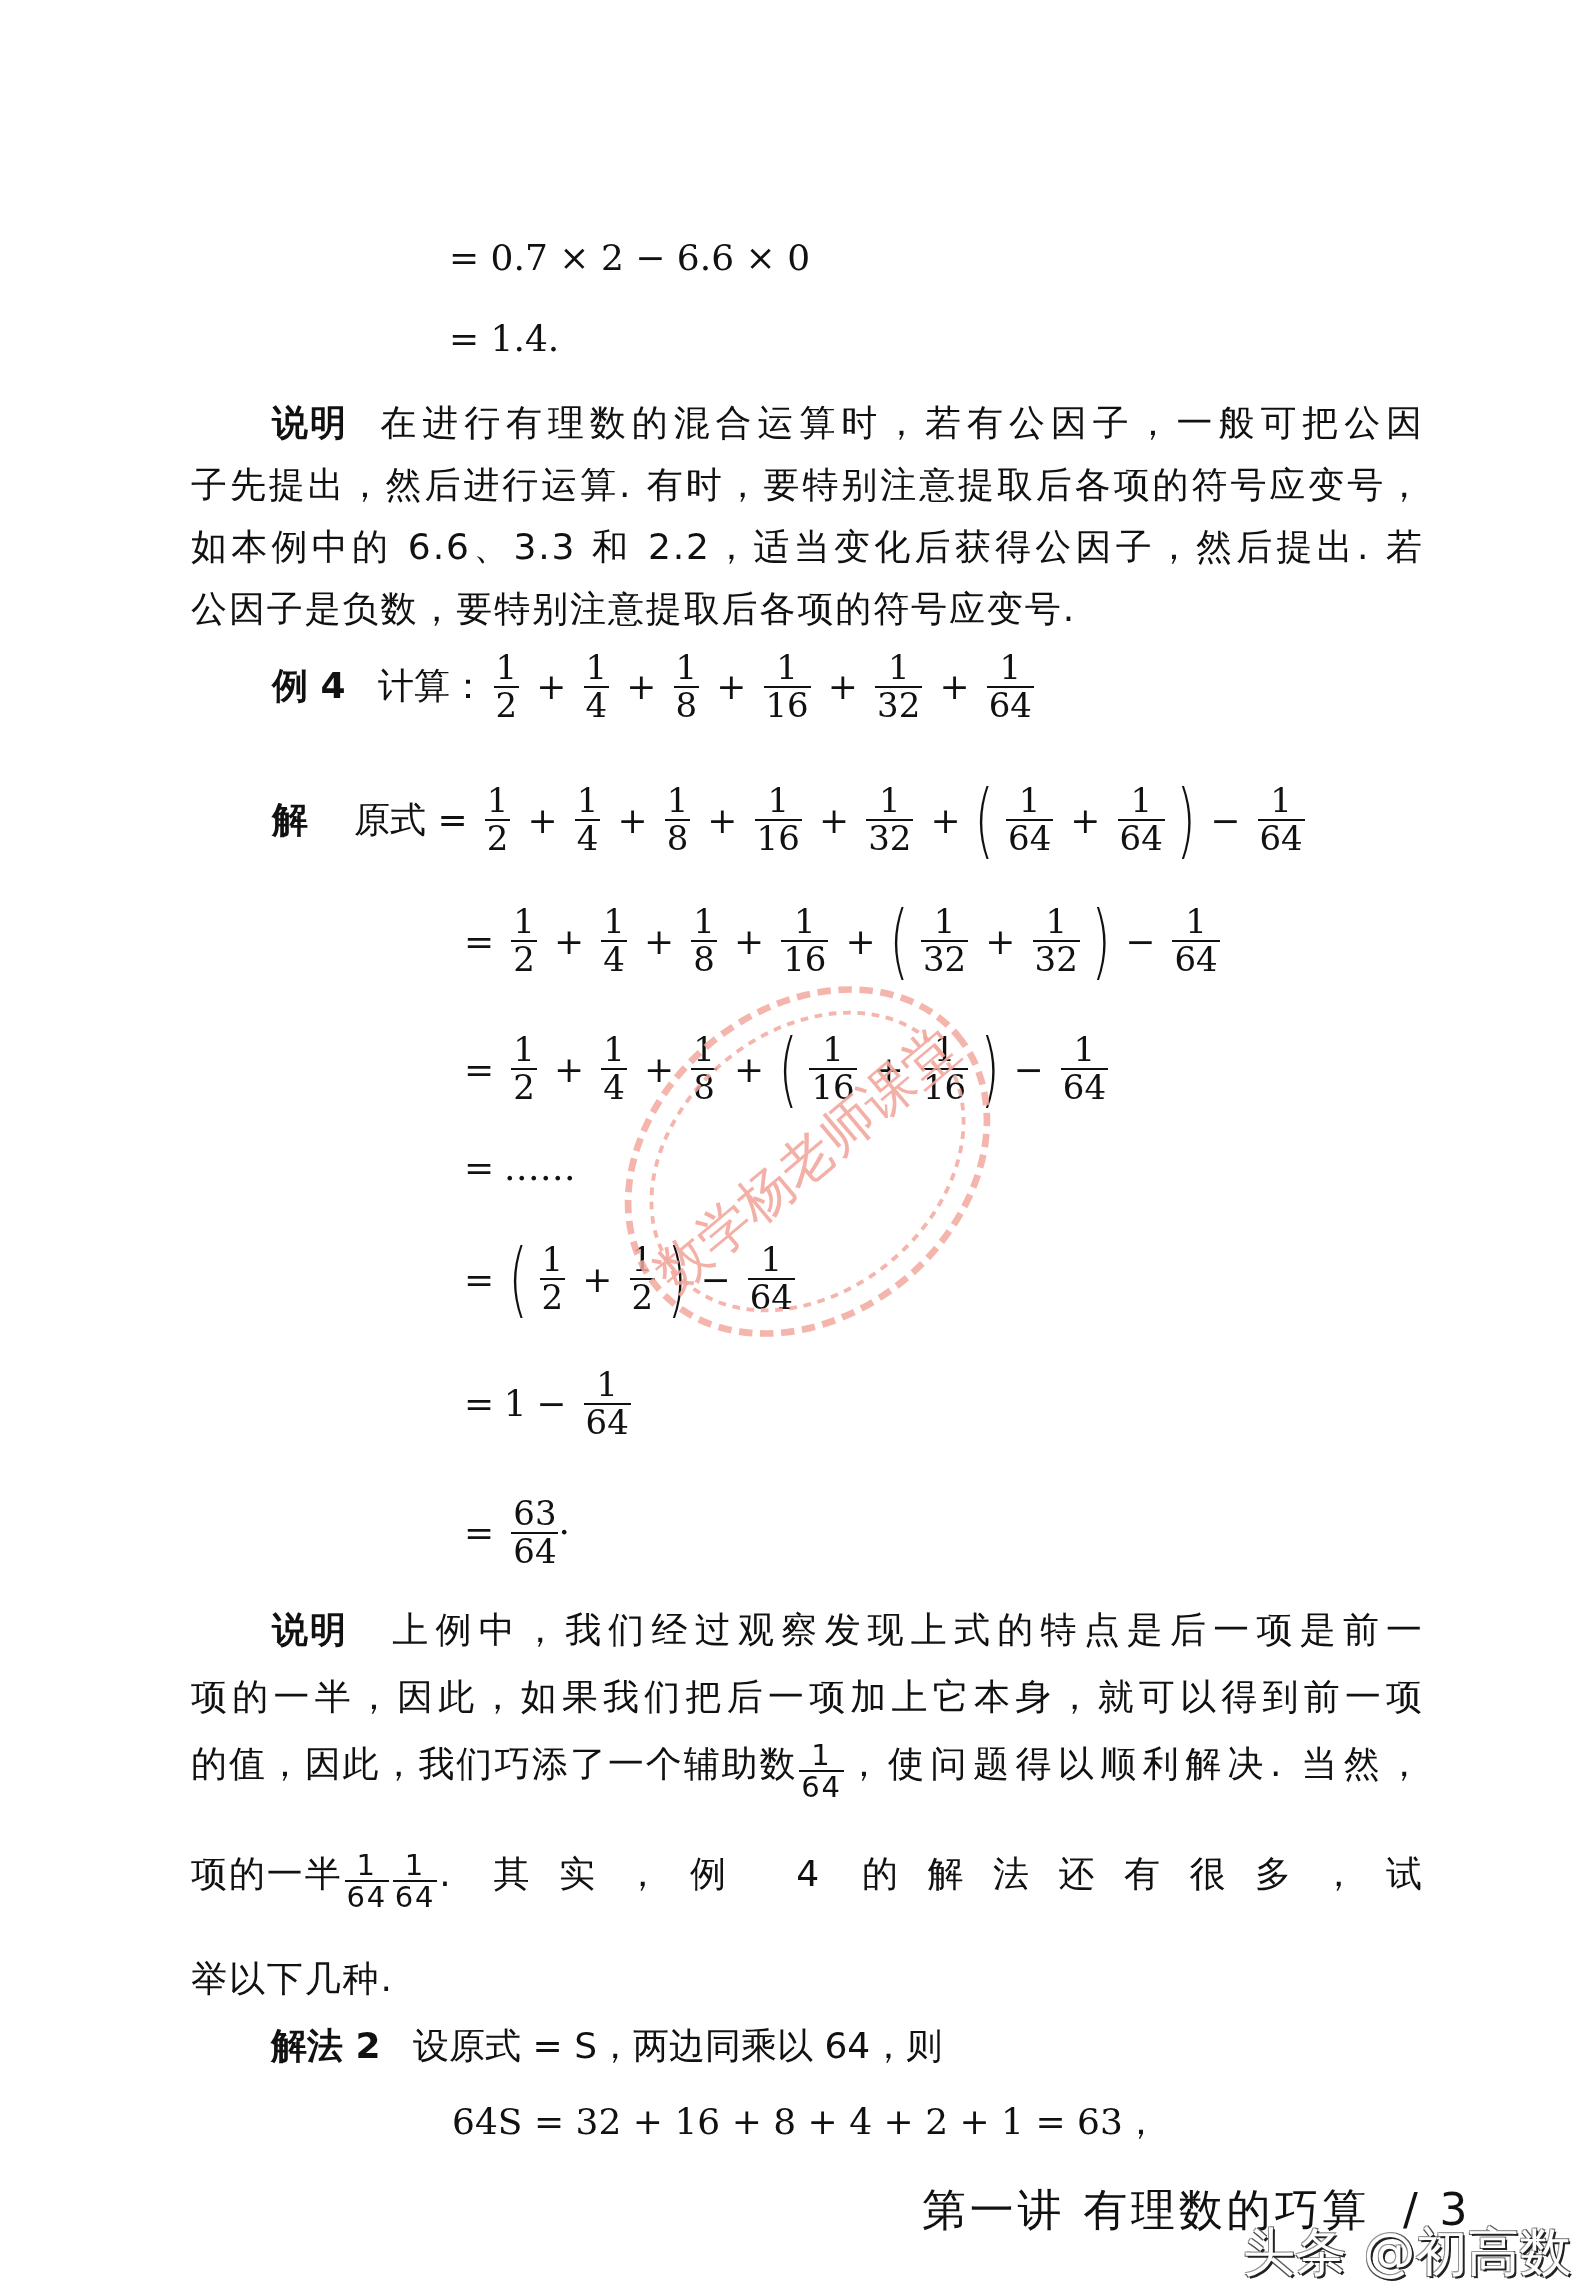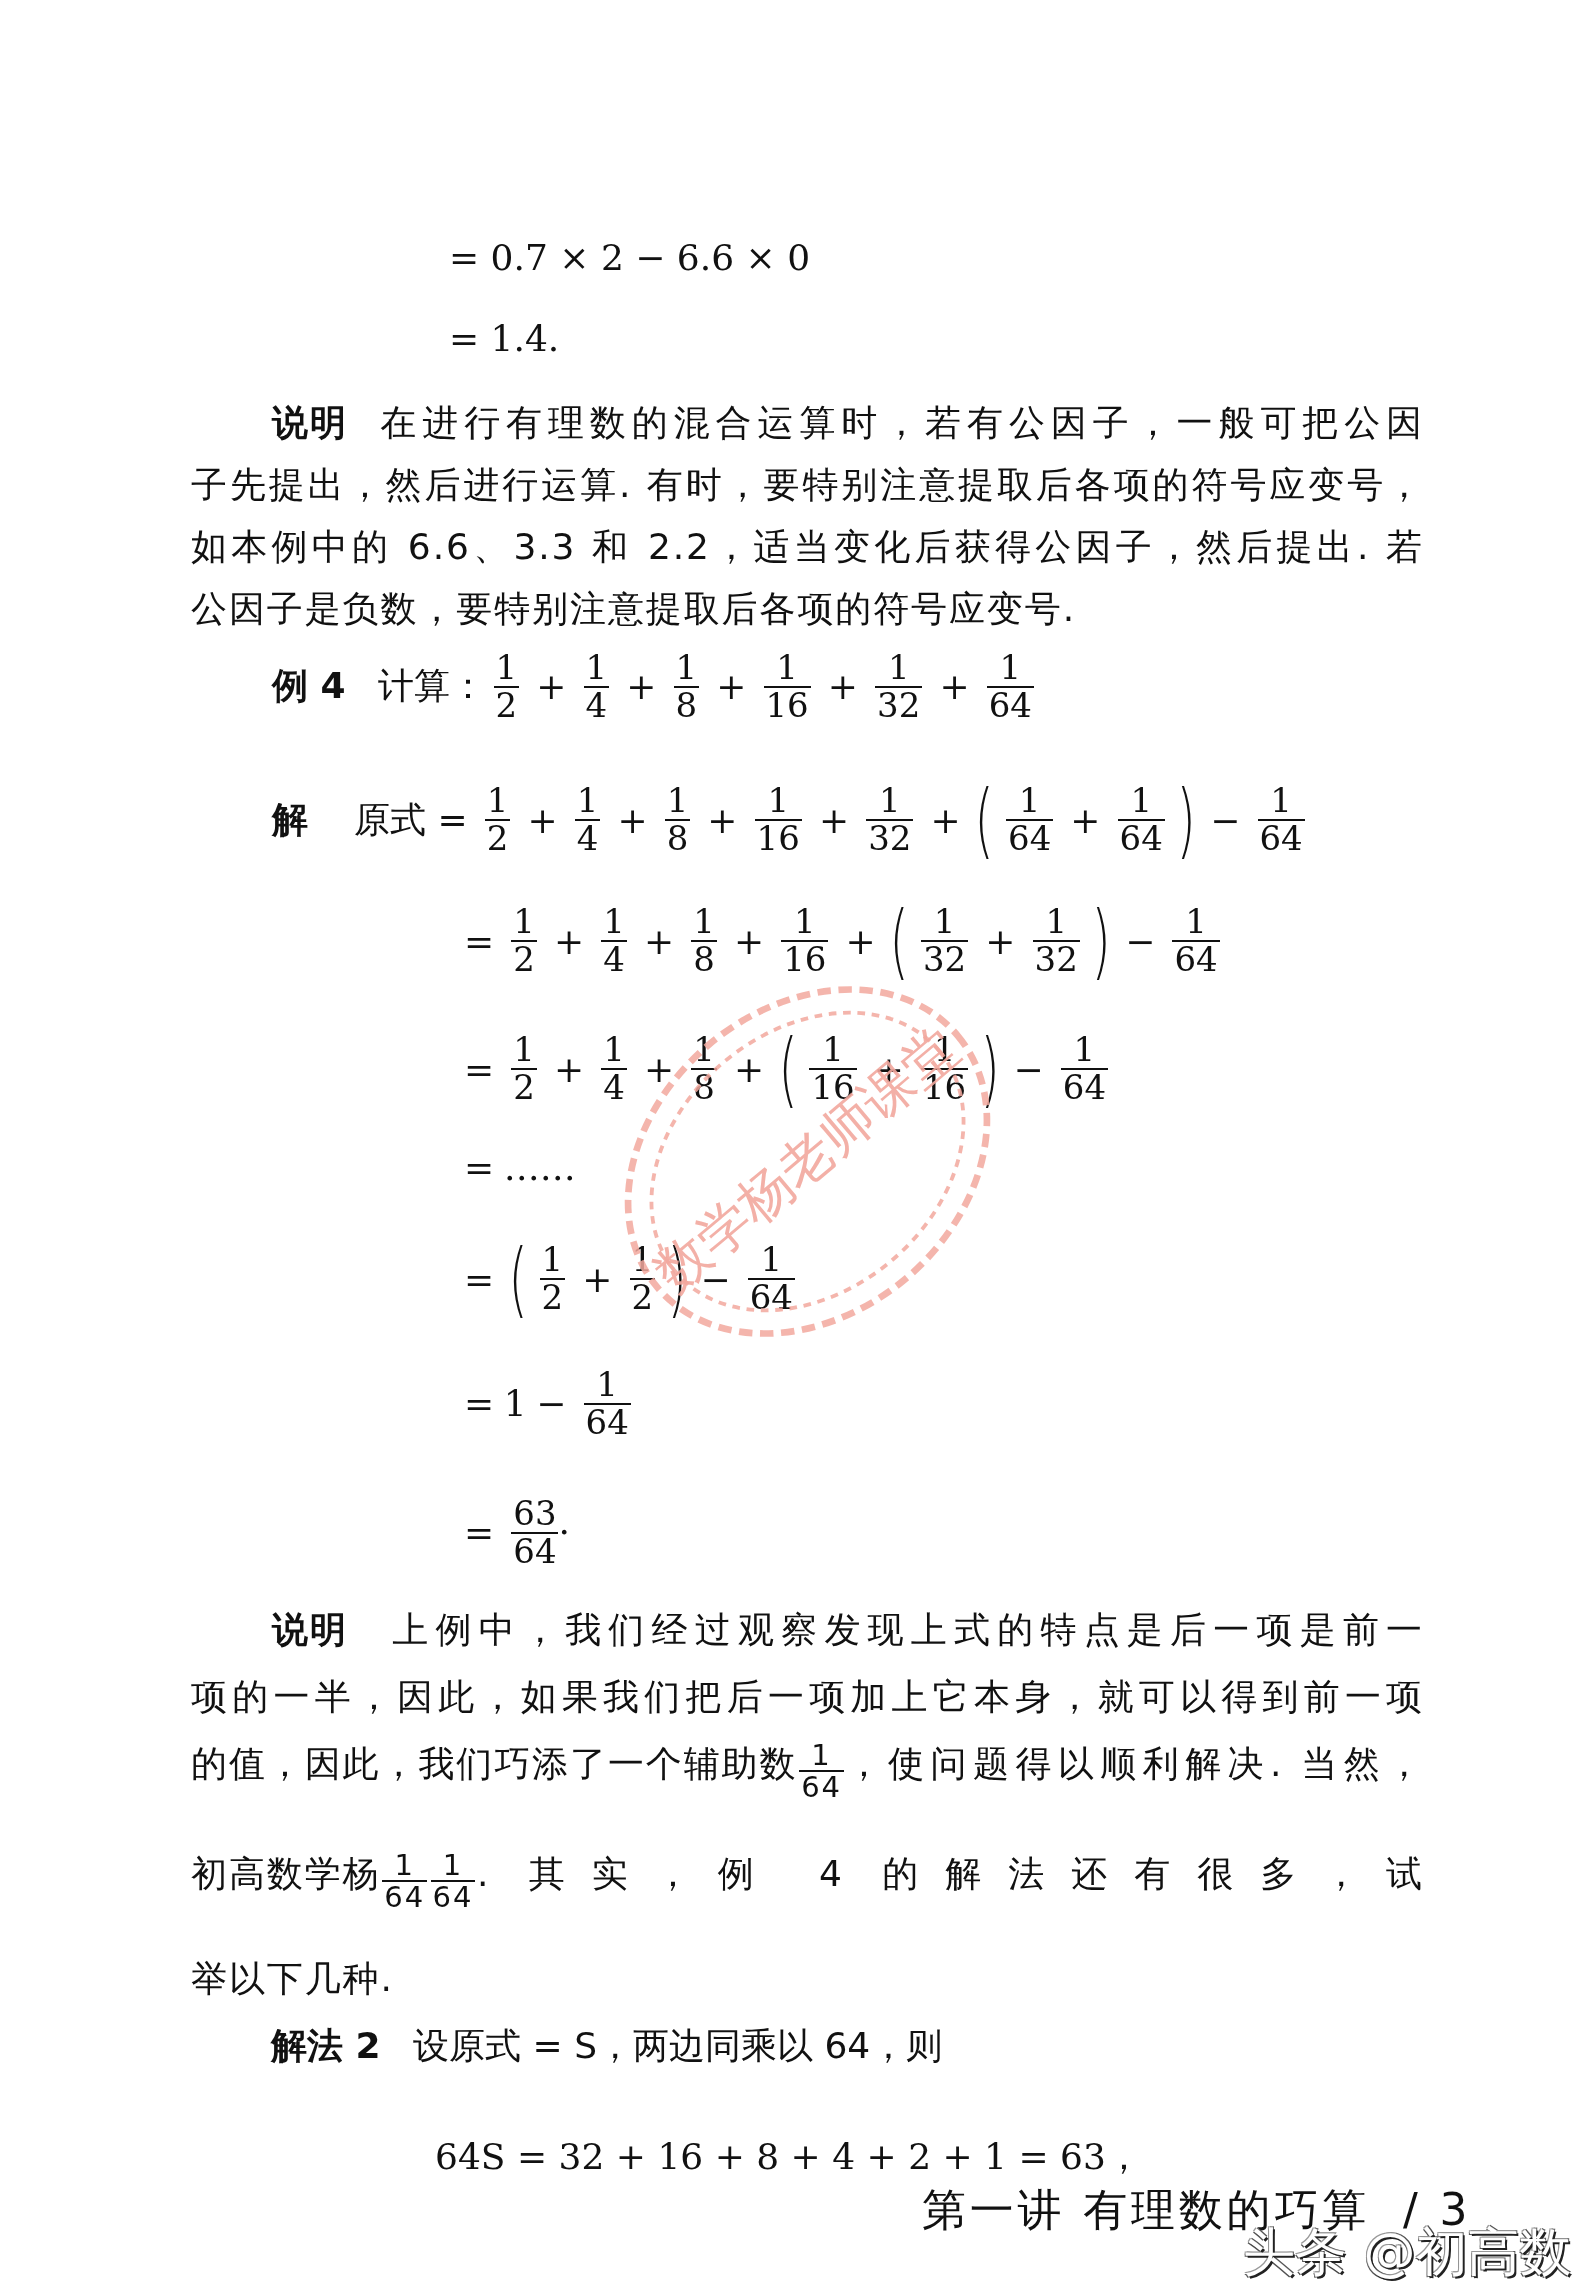--- a/index.html
+++ b/index.html
@@ -260,41 +260,41 @@
   </div>
   <div class="para-line" style="height:110px;">
     <span>的值，因此，我们巧添了一个辅助数</span>
     <span class="frac small-frac" style="margin:0 1.9px;">
         <span class="num">1</span>
         <span class="den">64</span>
       </span>
     <span style="flex:1; text-align-last:justify;">，使问题得以顺利解决. 当然，</span>
   </div>
   <div class="para-line" style="height:105px;">
-    <span>初高数学杨</span>
+    <span>项的一半</span>
     <span class="frac small-frac" style="margin:0 1.9px;">
         <span class="num">1</span>
         <span class="den">64</span>
       </span>
     <span class="frac small-frac" style="margin:0 1.9px;">
         <span class="num">1</span>
         <span class="den">64</span>
       </span>
     <span style="flex:1; text-align-last:justify;">. 其实，例 4 的解法还有很多，试</span>
   </div>
   <div class="para-line" style="height:57px; justify-content:flex-start;">
     <span>举以下几种.</span>
   </div>
 </div>
 
 <div class="line cn" style="left:271px; top:2022px;">
   <span class="bold" style="margin-right:32.5px;">解法 2</span>
   <span>设原式 = S，两边同乘以 64，则</span>
 </div>
-<div class="line" style="left:435px; top:2098px;margin-top:35px;">
+<div class="line" style="left:452px; top:2098px;">
   <span>64S = 32 + 16 + 8 + 4 + 2 + 1 = 63，</span>
 </div>
 
 <div class="footer">
   <span>第一讲   有理数的巧算</span>
   <span style="margin-left:15.3px;">/ 3</span>
 </div>
 
 <div class="toutiao">头条 @初高数学杨</div>
 

